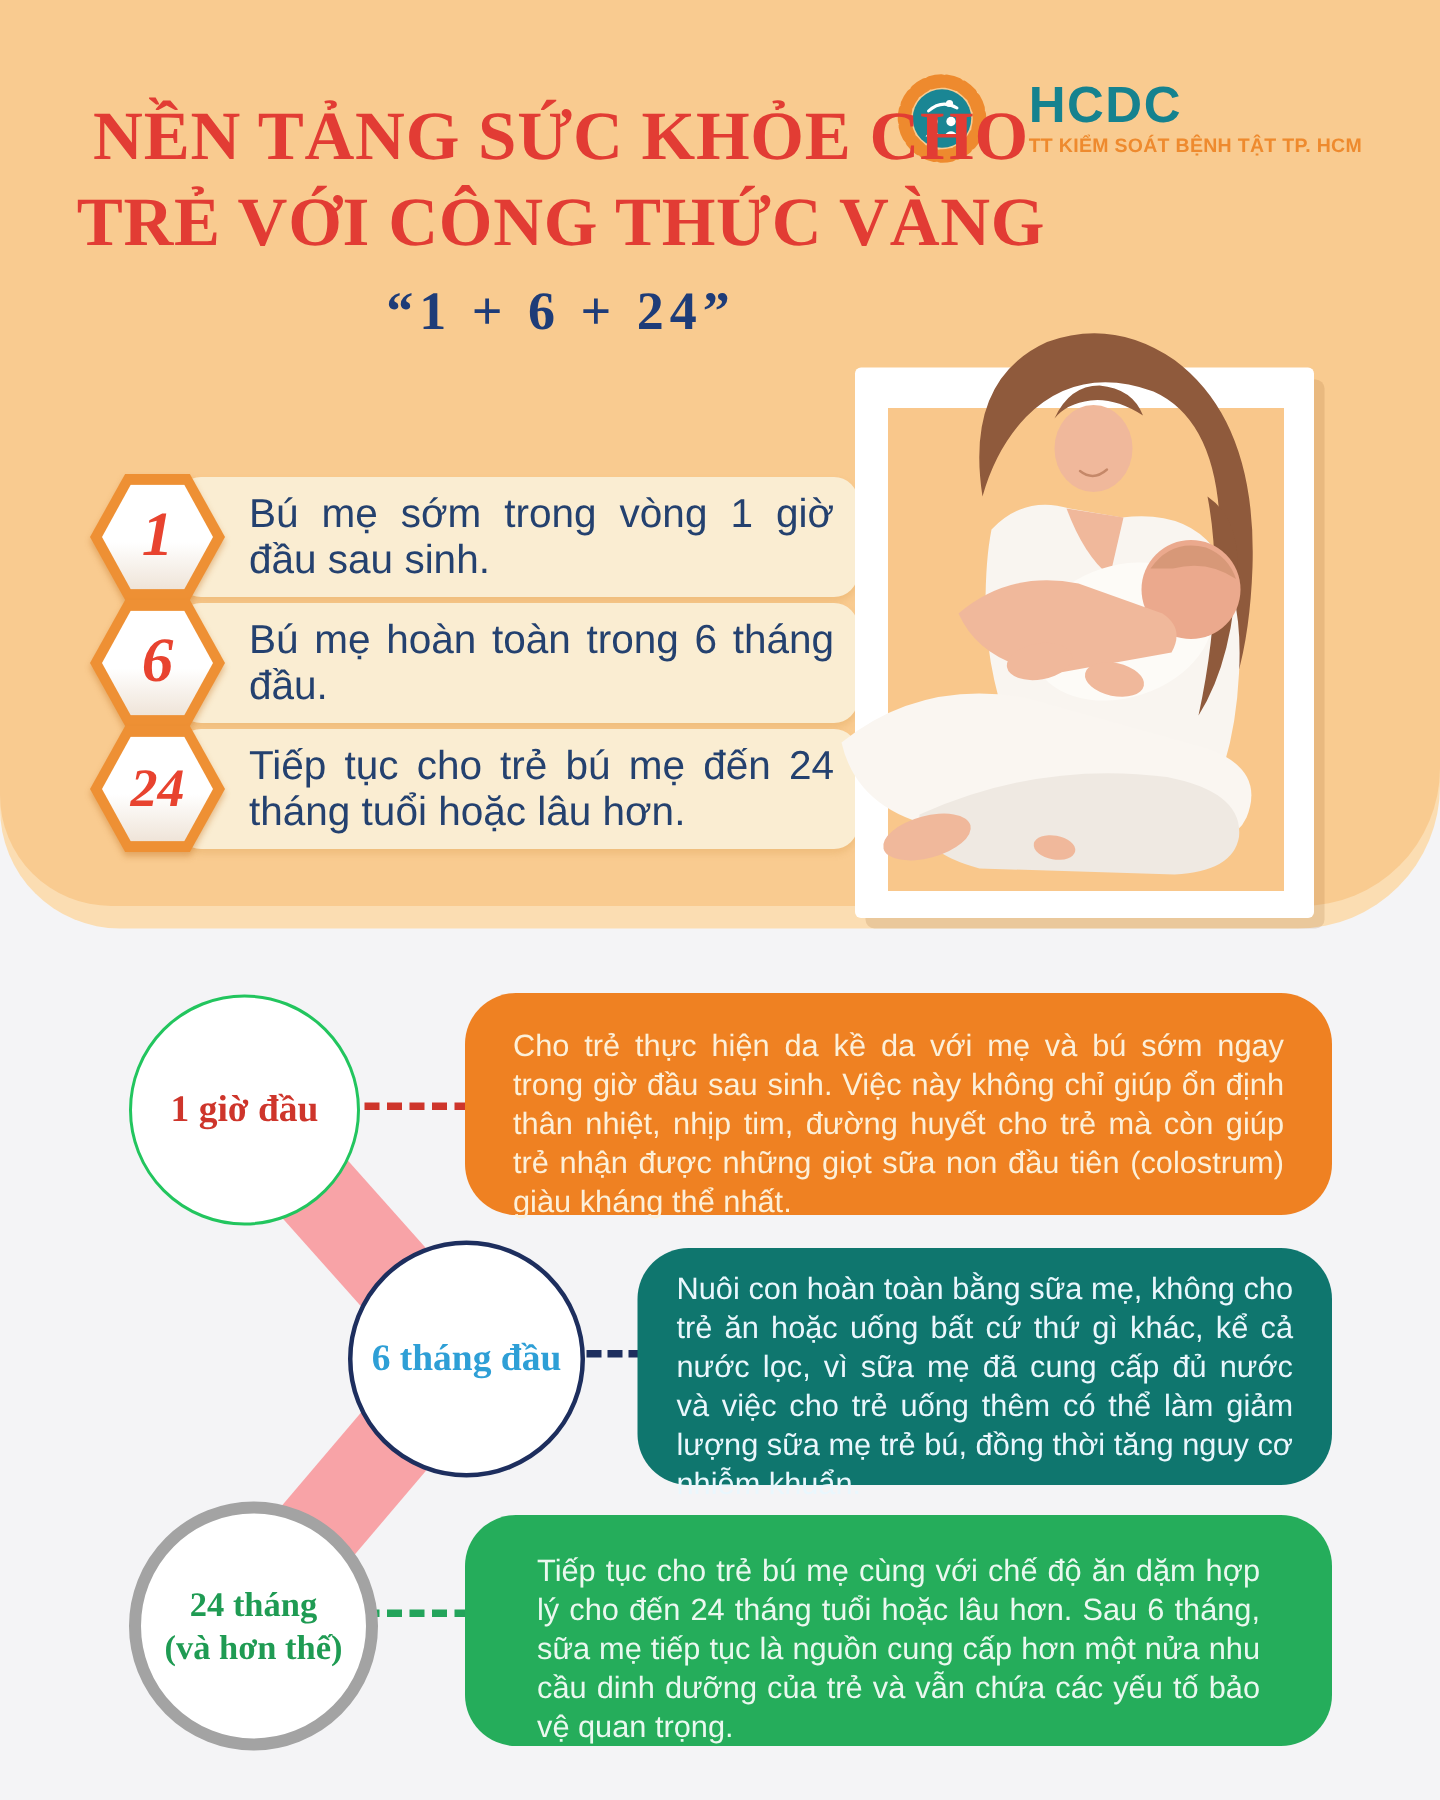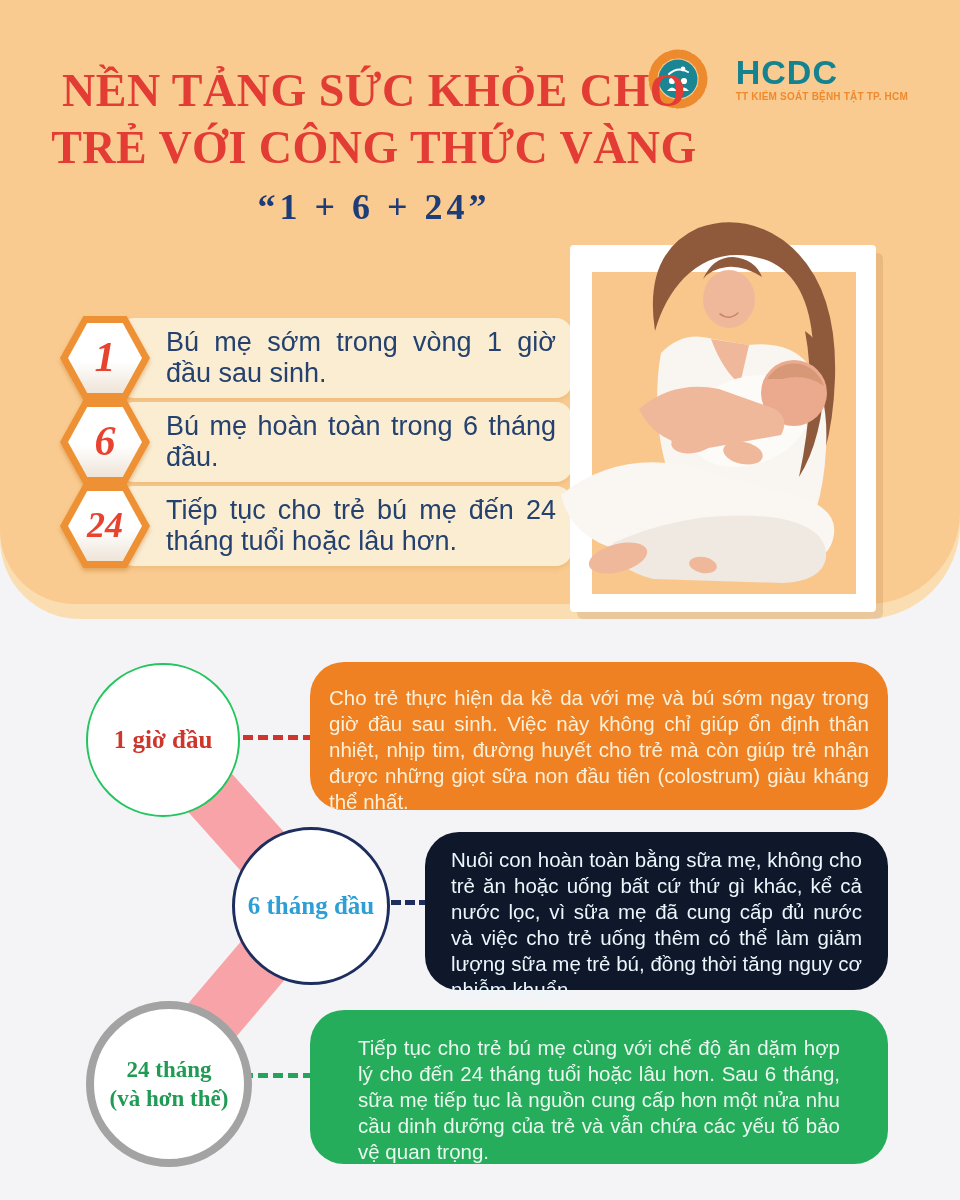--- a/index.html
+++ b/index.html
@@ -27,21 +27,21 @@
     text-align:center;color:#1E3C78;
     font-family:"Liberation Serif",serif;font-weight:700;
     font-size:36px;letter-spacing:4px;
   }
   
   .logo{position:absolute;right:52px;top:48px;display:flex;align-items:center;gap:27px;}
   .logo-name{
     color:#15828F;font-weight:700;font-size:34px;line-height:32px;letter-spacing:1px;
     font-family:"Liberation Sans",sans-serif;
   }
-  .logo-sub{color:#EE8A2E;font-weight:700;font-size:10px;letter-spacing:.2px;margin-top:3px;white-space:nowrap;}
+  .logo-sub{color:#EE8A2E;font-weight:700;font-size:13px;letter-spacing:.2px;margin-top:3px;white-space:nowrap;}
   
   .items{position:absolute;left:60px;top:318px;width:512px;}
   .item{position:relative;height:80px;margin-bottom:4px;}
   .bar{
     position:absolute;left:58px;right:0;top:0;bottom:0;
     background:#FAEDD2;border-radius:16px;
     box-shadow:0 3px 4px rgba(214,150,70,.25);
   }
   .bar p{
     margin:0;padding:9px 16px 0 48px;
@@ -79,22 +79,22 @@
   .c2{left:232px;top:827px;width:152px;height:152px;border:3px solid #1D2E5E;color:#2E9FD6;font-size:25px;}
   .c3{left:86px;top:1001px;width:150px;height:150px;border:8px solid #a3a3a3;color:#1F9B53;font-size:23px;line-height:29px;}
   .dash{position:absolute;z-index:2;height:0;border-top:5.5px dashed;}
   .d1{left:243px;top:735px;width:70px;border-color:#CE352B;}
   .d2{left:391px;top:900px;width:38px;border-color:#1D2E5E;}
   .d3{left:243px;top:1073px;width:70px;border-color:#23A45B;}
   .tbox{
     position:absolute;z-index:2;box-sizing:border-box;border-radius:34px;
     font-size:20.5px;line-height:26px;text-align:justify;
   }
-  .b1{left:310px;top:662px;width:578px;height:148px;background:#EF8122;color:#FCF0D9;padding:23px 19px;}
-  .b2{left:425px;top:832px;width:463px;height:158px;background:#0f172a;color:#EAF7FD;padding:15px 26px;}
+  .b1{left:310px;top:662px;width:578px;height:148px;background:#EF8122;color:#FCF0D9;padding:23px 32px;}
+  .b2{left:425px;top:832px;width:463px;height:158px;background:#0f766e;color:#EAF7FD;padding:15px 26px;}
   .b3{left:310px;top:1010px;width:578px;height:154px;background:#25AD5B;color:#EAF8EF;padding:25px 48px;}
 </style>
 </head>
 <body>
 
 <div class="poster">
 
   <div class="hero-under"></div>
 
   <div class="hero">

